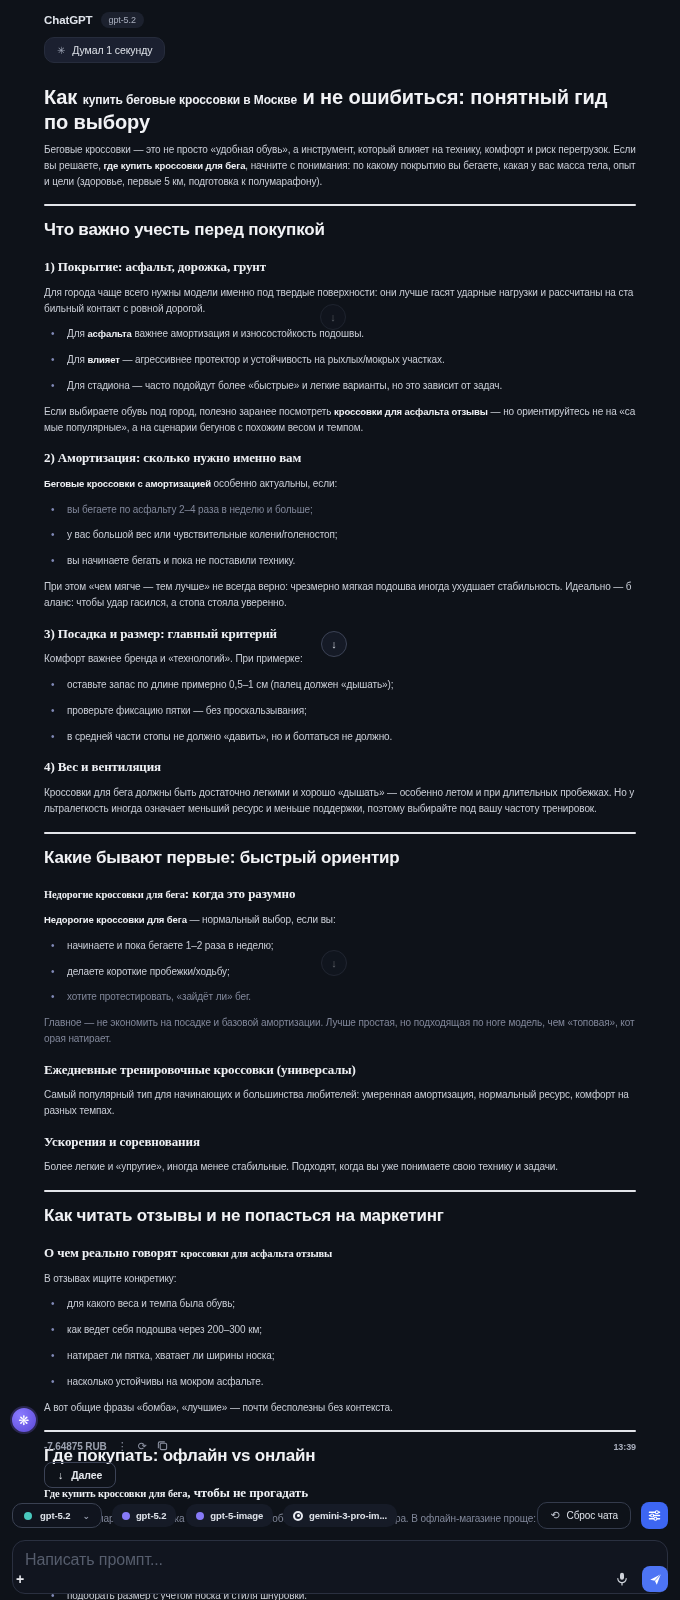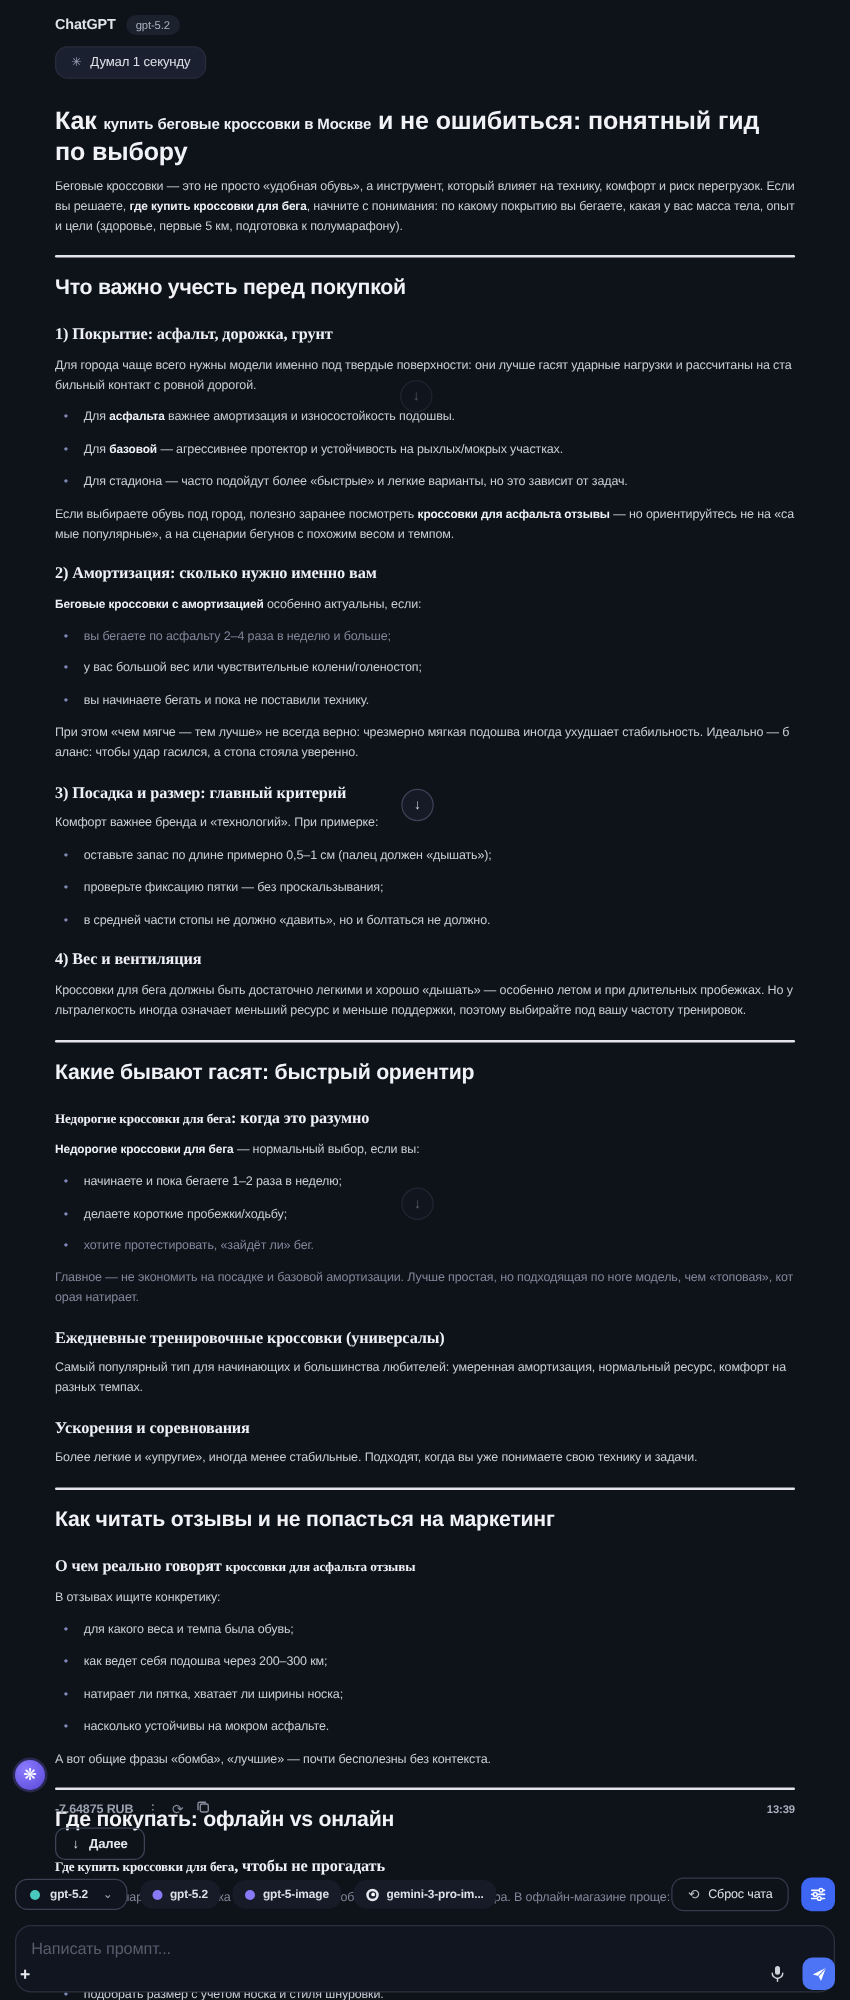--- a/index.html
+++ b/index.html
@@ -54,21 +54,21 @@
       position:relative;}
   .dot.gem::after{content:"";position:absolute;left:1.5px;top:1.5px;width:3px;height:3px;border-radius:50%;background:#fff;}
   .chev{color:#9aa1b2;font-size:9px;margin-left:4px;}
   .resetbtn{margin-left:auto;display:inline-flex;align-items:center;gap:7px;border:1px solid #343b4c;
       border-radius:10px;background:transparent;color:#dde1e8;font-size:10px;padding:6px 12px;cursor:pointer;}
   .resetbtn .rico{font-size:11px;color:#b7bcc8;}
   .iconbtn{width:27px;height:27px;border-radius:8px;background:#3d66f2;display:flex;align-items:center;
       justify-content:center;cursor:pointer;flex:0 0 auto;}
   .inputbox{position:absolute;left:12px;right:12px;top:1540px;height:54px;border:1px solid #2a3040;
       border-radius:13px;background:#11151f;box-sizing:border-box;padding:10px 12px;}
-  .placeholder{color:#565d6d;font-size:13px;}
+  .placeholder{color:#565d6d;font-size:16px;}
   .inputicons{position:absolute;left:12px;right:12px;bottom:8px;display:flex;align-items:center;}
   .plus{color:#e7e9ee;font-size:14px;font-weight:bold;cursor:pointer;padding:0 4px;}
   .mic{margin-left:auto;margin-right:14px;cursor:pointer;display:flex;}
   .send{width:26px;height:26px;border-radius:8px;background:#4d74f4;display:flex;align-items:center;
       justify-content:center;cursor:pointer;}
 </style>
 </head>
 <body>
 
 <div class="page">
@@ -84,21 +84,21 @@
 
     <div class="article">
         <h1><span>Как </span><span class="kw">купить беговые кроссовки в Москве</span><span> и не ошибиться: понятный гид по выбору</span></h1>
         <p><span>Беговые кроссовки — это не просто «удобная обувь», а инструмент, который влияет на технику, комфорт и риск перегрузок. Если вы решаете, </span><span class="kw">где купить кроссовки для бега</span><span>, начните с понимания: по какому покрытию вы бегаете, какая у вас масса тела, опыт и цели (здоровье, первые 5 км, подготовка к полумарафону).</span></p>
         <div class="rule"></div>
         <h2><span>Что важно учесть перед покупкой</span></h2>
         <h3><span>1) Покрытие: асфальт, дорожка, грунт</span></h3>
         <p><span>Для города чаще всего нужны модели именно под твердые поверхности: они лучше гасят ударные нагрузки и рассчитаны на стабильный контакт с ровной дорогой.</span></p>
         <ul>
           <li><span>Для </span><span class="kw">асфальта</span><span> важнее амортизация и износостойкость подошвы.</span></li>
-          <li><span>Для </span><span class="kw">базовой</span><span> — агрессивнее протектор и устойчивость на рыхлых/мокрых участках.</span></li>
+          <li><span>Для </span><span class="kw">влияет</span><span> — агрессивнее протектор и устойчивость на рыхлых/мокрых участках.</span></li>
           <li><span>Для стадиона — часто подойдут более «быстрые» и легкие варианты, но это зависит от задач.</span></li>
         </ul>
         <p><span>Если выбираете обувь под город, полезно заранее посмотреть </span><span class="kw">кроссовки для асфальта отзывы</span><span> — но ориентируйтесь не на «самые популярные», а на сценарии бегунов с похожим весом и темпом.</span></p>
         <h3><span>2) Амортизация: сколько нужно именно вам</span></h3>
         <p><span class="kw">Беговые кроссовки с амортизацией</span><span> особенно актуальны, если:</span></p>
         <ul>
           <li class="muted"><span>вы бегаете по асфальту 2–4 раза в неделю и больше;</span></li>
           <li><span>у вас большой вес или чувствительные колени/голеностоп;</span></li>
           <li><span>вы начинаете бегать и пока не поставили технику.</span></li>
         </ul>
@@ -106,21 +106,21 @@
         <h3><span>3) Посадка и размер: главный критерий</span></h3>
         <p><span>Комфорт важнее бренда и «технологий». При примерке:</span></p>
         <ul>
           <li><span>оставьте запас по длине примерно 0,5–1 см (палец должен «дышать»);</span></li>
           <li><span>проверьте фиксацию пятки — без проскальзывания;</span></li>
           <li><span>в средней части стопы не должно «давить», но и болтаться не должно.</span></li>
         </ul>
         <h3><span>4) Вес и вентиляция</span></h3>
         <p><span>Кроссовки для бега должны быть достаточно легкими и хорошо «дышать» — особенно летом и при длительных пробежках. Но ультралегкость иногда означает меньший ресурс и меньше поддержки, поэтому выбирайте под вашу частоту тренировок.</span></p>
         <div class="rule"></div>
-        <h2><span>Какие бывают гасят: быстрый ориентир</span></h2>
+        <h2><span>Какие бывают первые: быстрый ориентир</span></h2>
         <h3><span class="kw">Недорогие кроссовки для бега</span><span>: когда это разумно</span></h3>
         <p><span class="kw">Недорогие кроссовки для бега</span><span> — нормальный выбор, если вы:</span></p>
         <ul>
           <li><span>начинаете и пока бегаете 1–2 раза в неделю;</span></li>
           <li><span>делаете короткие пробежки/ходьбу;</span></li>
           <li class="muted"><span>хотите протестировать, «зайдёт ли» бег.</span></li>
         </ul>
         <p class="muted"><span>Главное — не экономить на посадке и базовой амортизации. Лучше простая, но подходящая по ноге модель, чем «топовая», которая натирает.</span></p>
         <h3><span>Ежедневные тренировочные кроссовки (универсалы)</span></h3>
         <p><span>Самый популярный тип для начинающих и большинства любителей: умеренная амортизация, нормальный ресурс, комфорт на разных темпах.</span></p>

